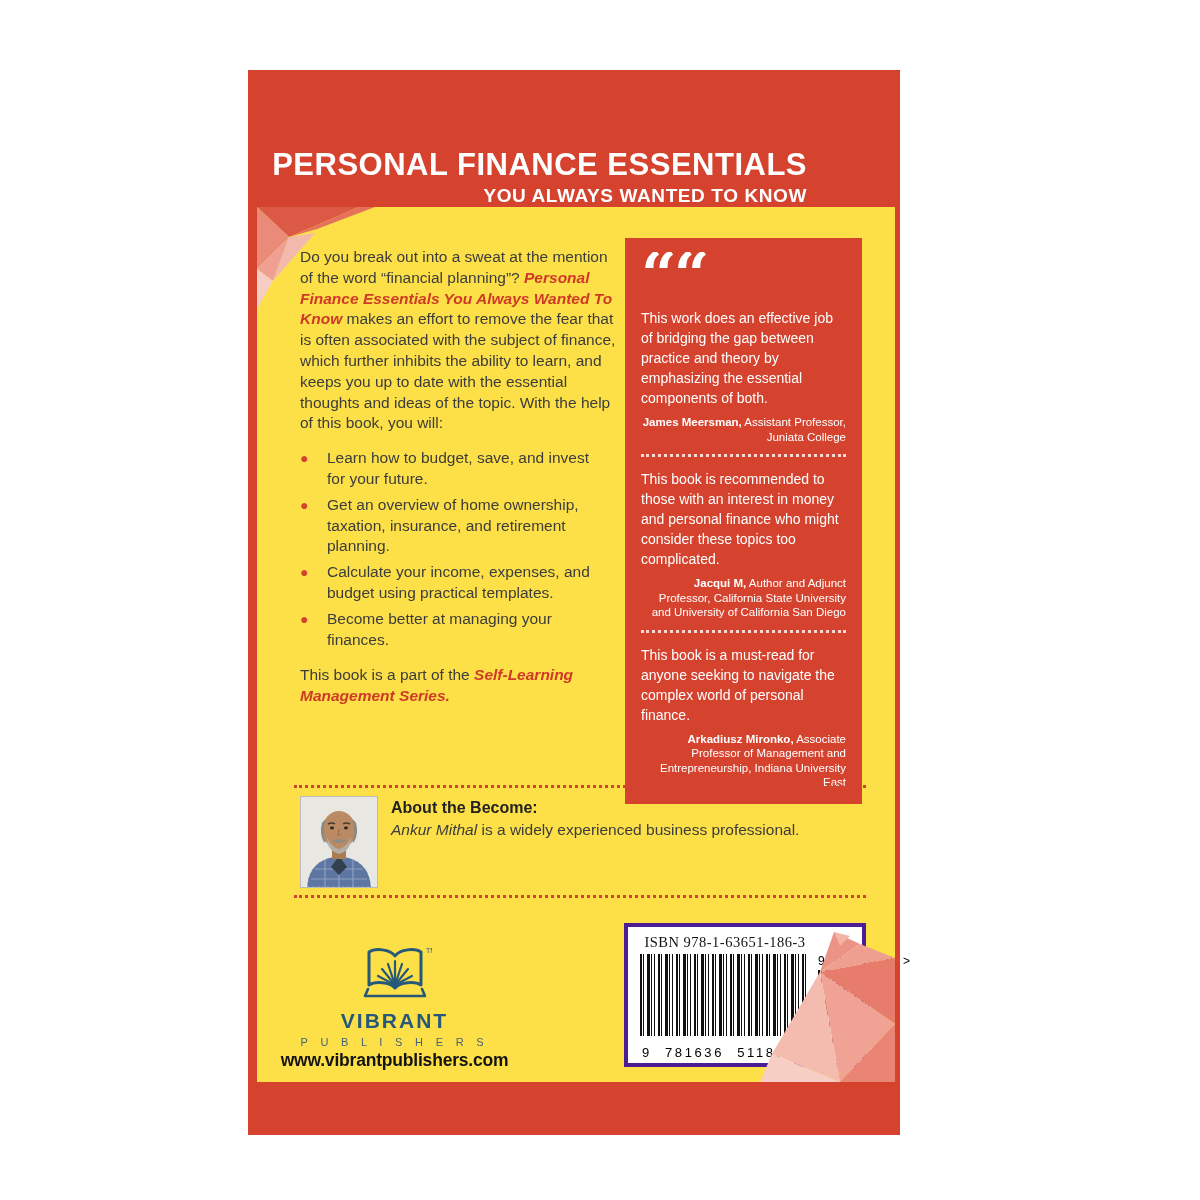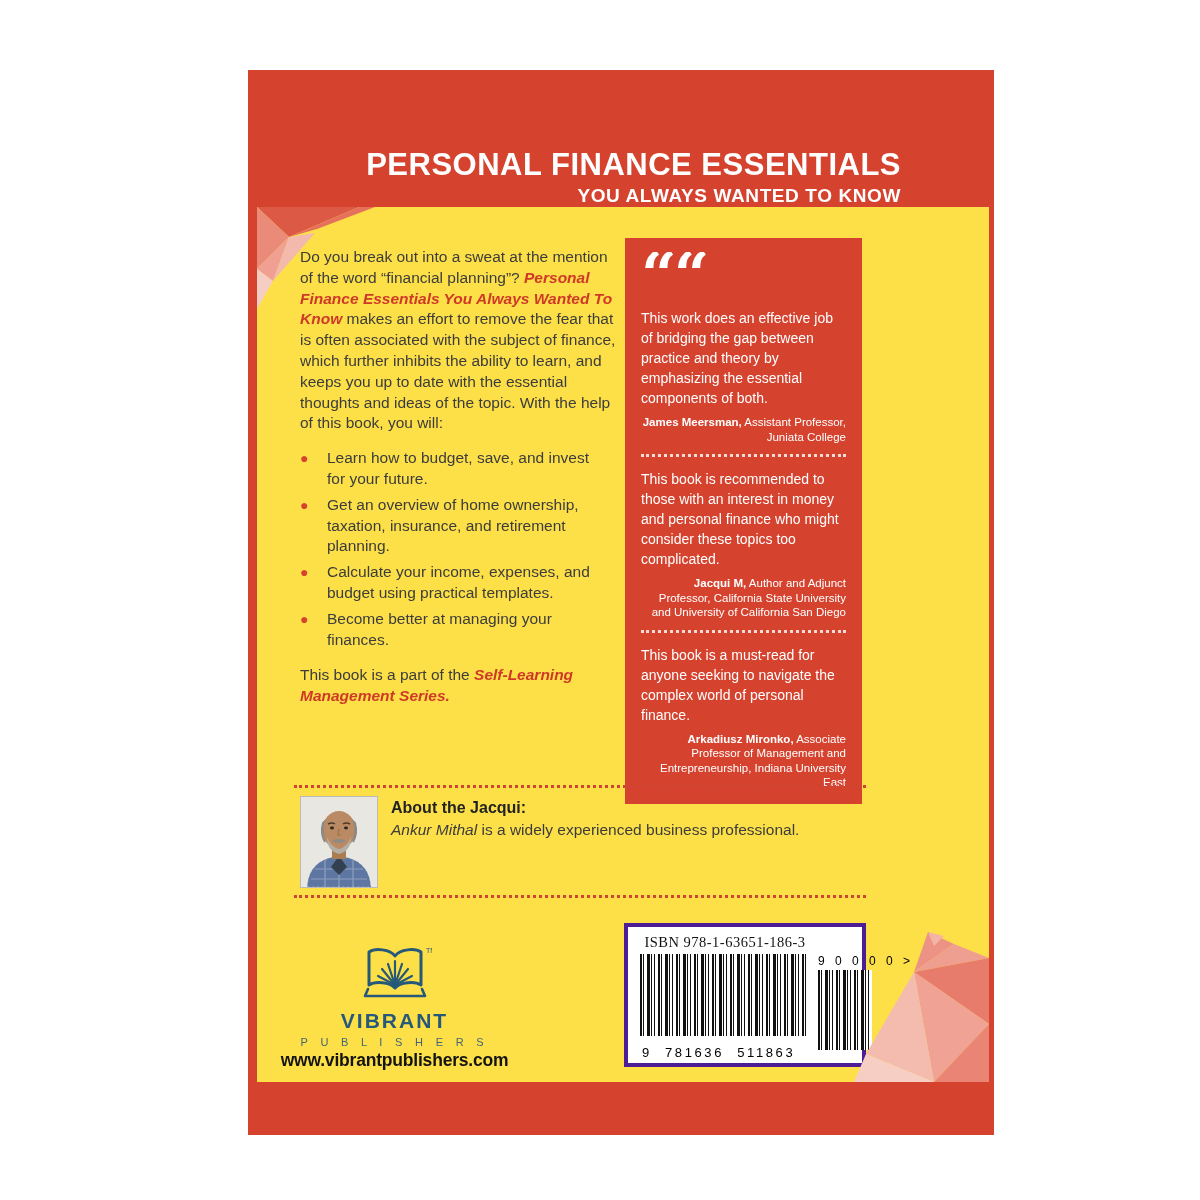--- a/index.html
+++ b/index.html
@@ -1,21 +1,21 @@
 <!DOCTYPE html>
 <html><head>
 <meta charset="utf-8">
 <style>
   html,body{margin:0;padding:0;}
   body{
     width:1200px;height:1200px;background:#ffffff;position:relative;
     font-family:"Liberation Sans", sans-serif;color:#3c3c3c;
     -webkit-font-smoothing:antialiased;
   }
-  .card{position:absolute;left:248px;top:70px;width:746px;height:1065px;background:#d5432f;}
+  .card{position:absolute;left:248px;top:70px;width:652px;height:1065px;background:#d5432f;}
   
   .header-inner{position:absolute;top:0;left:0;right:93px;height:137px;
     display:flex;flex-direction:column;justify-content:flex-end;align-items:flex-end;
     padding-bottom:6px;color:#fff;}
   .title{font-size:31px;font-weight:bold;letter-spacing:.5px;line-height:1.05;}
   .subtitle{font-size:19px;font-weight:bold;letter-spacing:.6px;margin-top:3px;}
   
   .panel{position:absolute;left:9px;right:5px;top:137px;height:875px;background:#fde047;}
   .deco-tl{position:absolute;left:0;top:0;}
   .deco-br{position:absolute;right:0;bottom:0;}
@@ -132,21 +132,21 @@
           <path d="M22,26 Q19,36 24,45 Q20,36 23,25 Z" fill="#8d8a85" stroke="#8d8a85" stroke-width="2"></path>
           <path d="M54,26 Q57,36 52,45 Q56,36 53,25 Z" fill="#8d8a85" stroke="#8d8a85" stroke-width="2"></path>
           <path d="M26,40 Q30,50 38,52 Q46,50 50,40 Q50,54 38,57 Q26,54 26,40 Z" fill="#b5aea4"></path>
           <path d="M31,44 Q38,48 45,44 Q42,42 38,42 Q34,42 31,44 Z" fill="#8f8a83"></path>
           <ellipse cx="31" cy="31" rx="2" ry="1.4" fill="#2e2620"></ellipse>
           <ellipse cx="45" cy="31" rx="2" ry="1.4" fill="#2e2620"></ellipse>
           <path d="M27,27 Q31,25 34,27 M42,27 Q45,25 49,27" stroke="#4a3a2c" stroke-width="1.5" fill="none"></path>
           <path d="M38,32 L37,38 L40,38" stroke="#9c7148" stroke-width="1.2" fill="none"></path>
         </svg>
         <div class="about-text">
-          <div class="about-h">About the Jacqui:</div>
+          <div class="about-h">About the Become:</div>
           <div class="about-p"><span class="nm">Ankur Mithal</span><span> is a widely experienced business professional.</span><br></div>
         </div>
       </div>
       <div class="dotline"></div>
     </div>
 
     <div class="pub">
       <svg width="74" height="58" viewBox="0 0 74 58">
         <g transform="translate(6,0)" stroke="#265979" fill="none" stroke-linecap="round" stroke-linejoin="round">
           <path d="M31,11 C26,4 11,3 5,7 L5,40 C11,36 26,37 31,43 C36,37 51,36 57,40 L57,7 C51,3 36,4 31,11 Z" stroke-width="3"></path>

